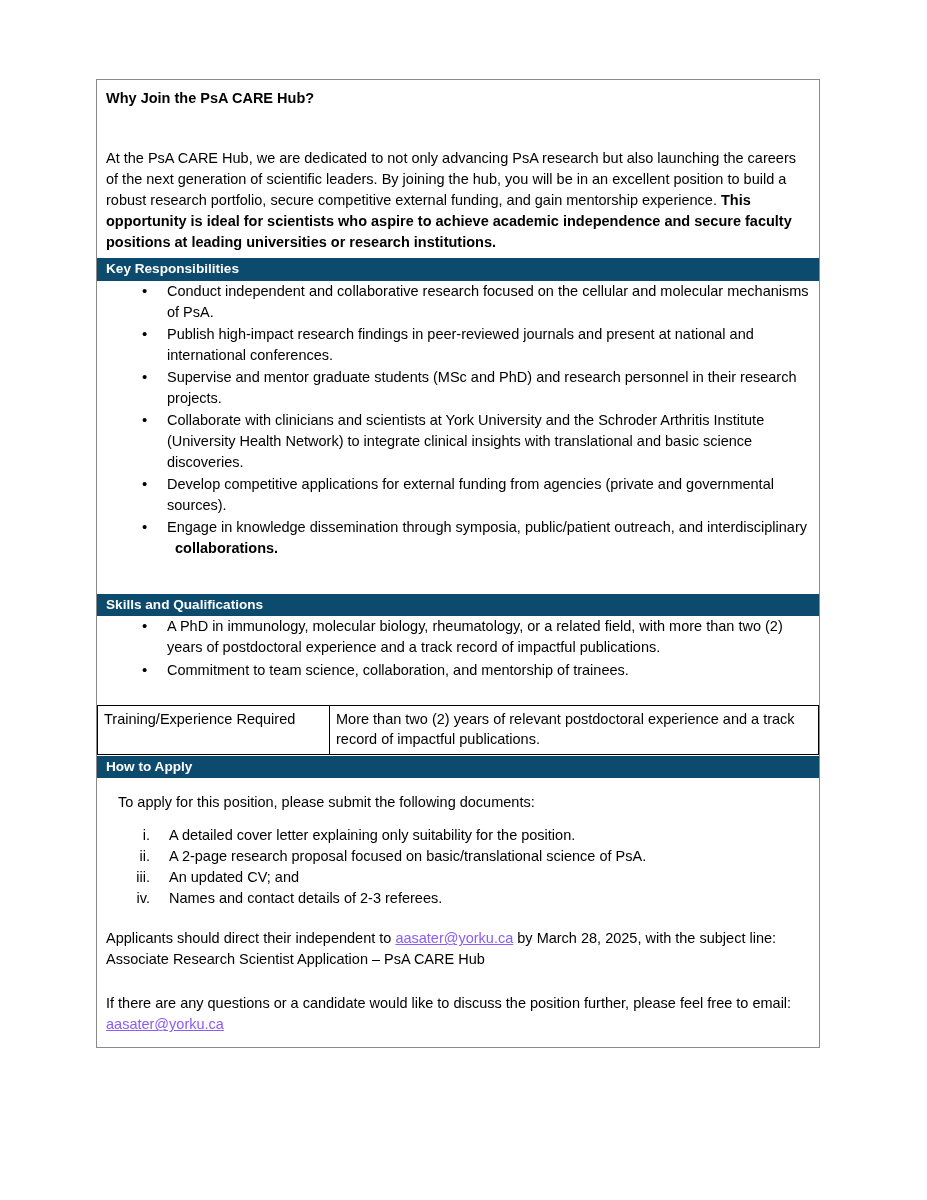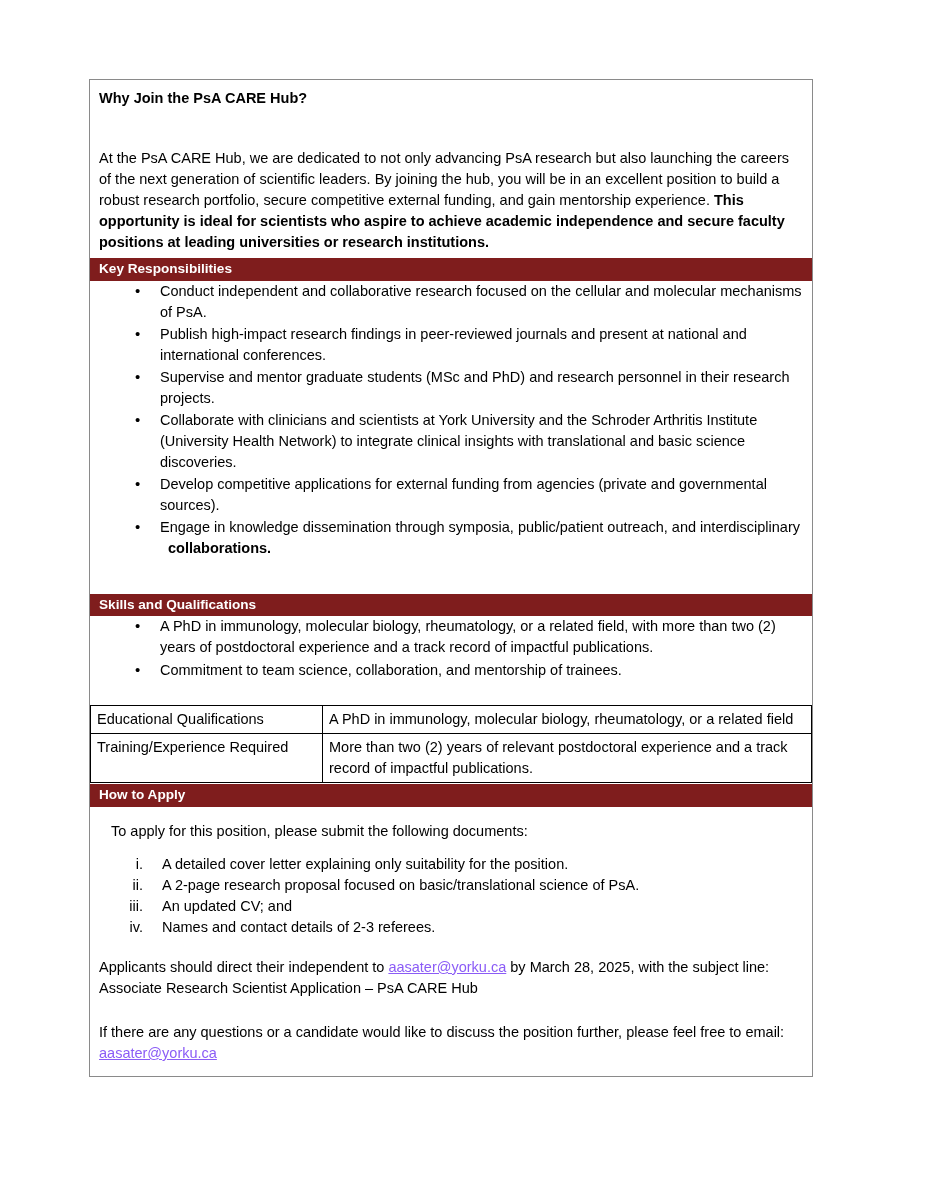--- a/index.html
+++ b/index.html
@@ -11,21 +11,21 @@
     width: 927px;
     height: 1200px;
     font-family: "Liberation Sans", sans-serif;
     color: #000000;
     position: relative;
     overflow: hidden;
   }
 
   #page {
     position: absolute;
-    left: 89px;
+    left: 96px;
     top: 79px;
     width: 724px;
     border: 1px solid #8a8a8a;
     box-sizing: border-box;
     background: #ffffff;
   }
 
   .pad {
     padding: 0 9px;
   }
@@ -43,21 +43,21 @@
 
   p.body-par {
     font-size: 14.5px;
     line-height: 1.45;
     margin: 0;
     padding-bottom: 4px;
   }
   p.body-par b { font-weight: bold; }
 
   .section-bar {
-    background: #7f1d1d;
+    background: #0c4a6e;
     color: #ffffff;
     font-size: 13.6px;
     font-weight: bold;
     line-height: 1.0;
     padding: 4px 0 5px 9px;
     margin-top: 1px;
   }
 
   .bullet-block {
     padding-top: 0;
@@ -162,24 +162,20 @@
   <div class="pad bullet-block">
     <ul class="bl">
       <li><span>A PhD in immunology, molecular biology, rheumatology, or a related field, with more than two (2) years of postdoctoral experience and a track record of impactful publications.</span></li>
       <li><span>Commitment to team science, collaboration, and mentorship of trainees.</span></li>
     </ul>
   </div>
   <div class="gap-xs"></div>
 
   <table class="qt">
     <tbody>
-        <tr>
-      <td class="col-label">Educational Qualifications</td>
-      <td>A PhD in immunology, molecular biology, rheumatology, or a related field</td>
-    </tr>
     <tr>
       <td class="col-label">Training/Experience Required</td>
       <td>More than two (2) years of relevant postdoctoral experience and a track record of impactful publications.</td>
     </tr>
   </tbody>
     </table>
 
   <div class="section-bar">How to Apply</div>
   <div class="pad">
     <p class="apply-intro">To apply for this position, please submit the following documents:</p>

